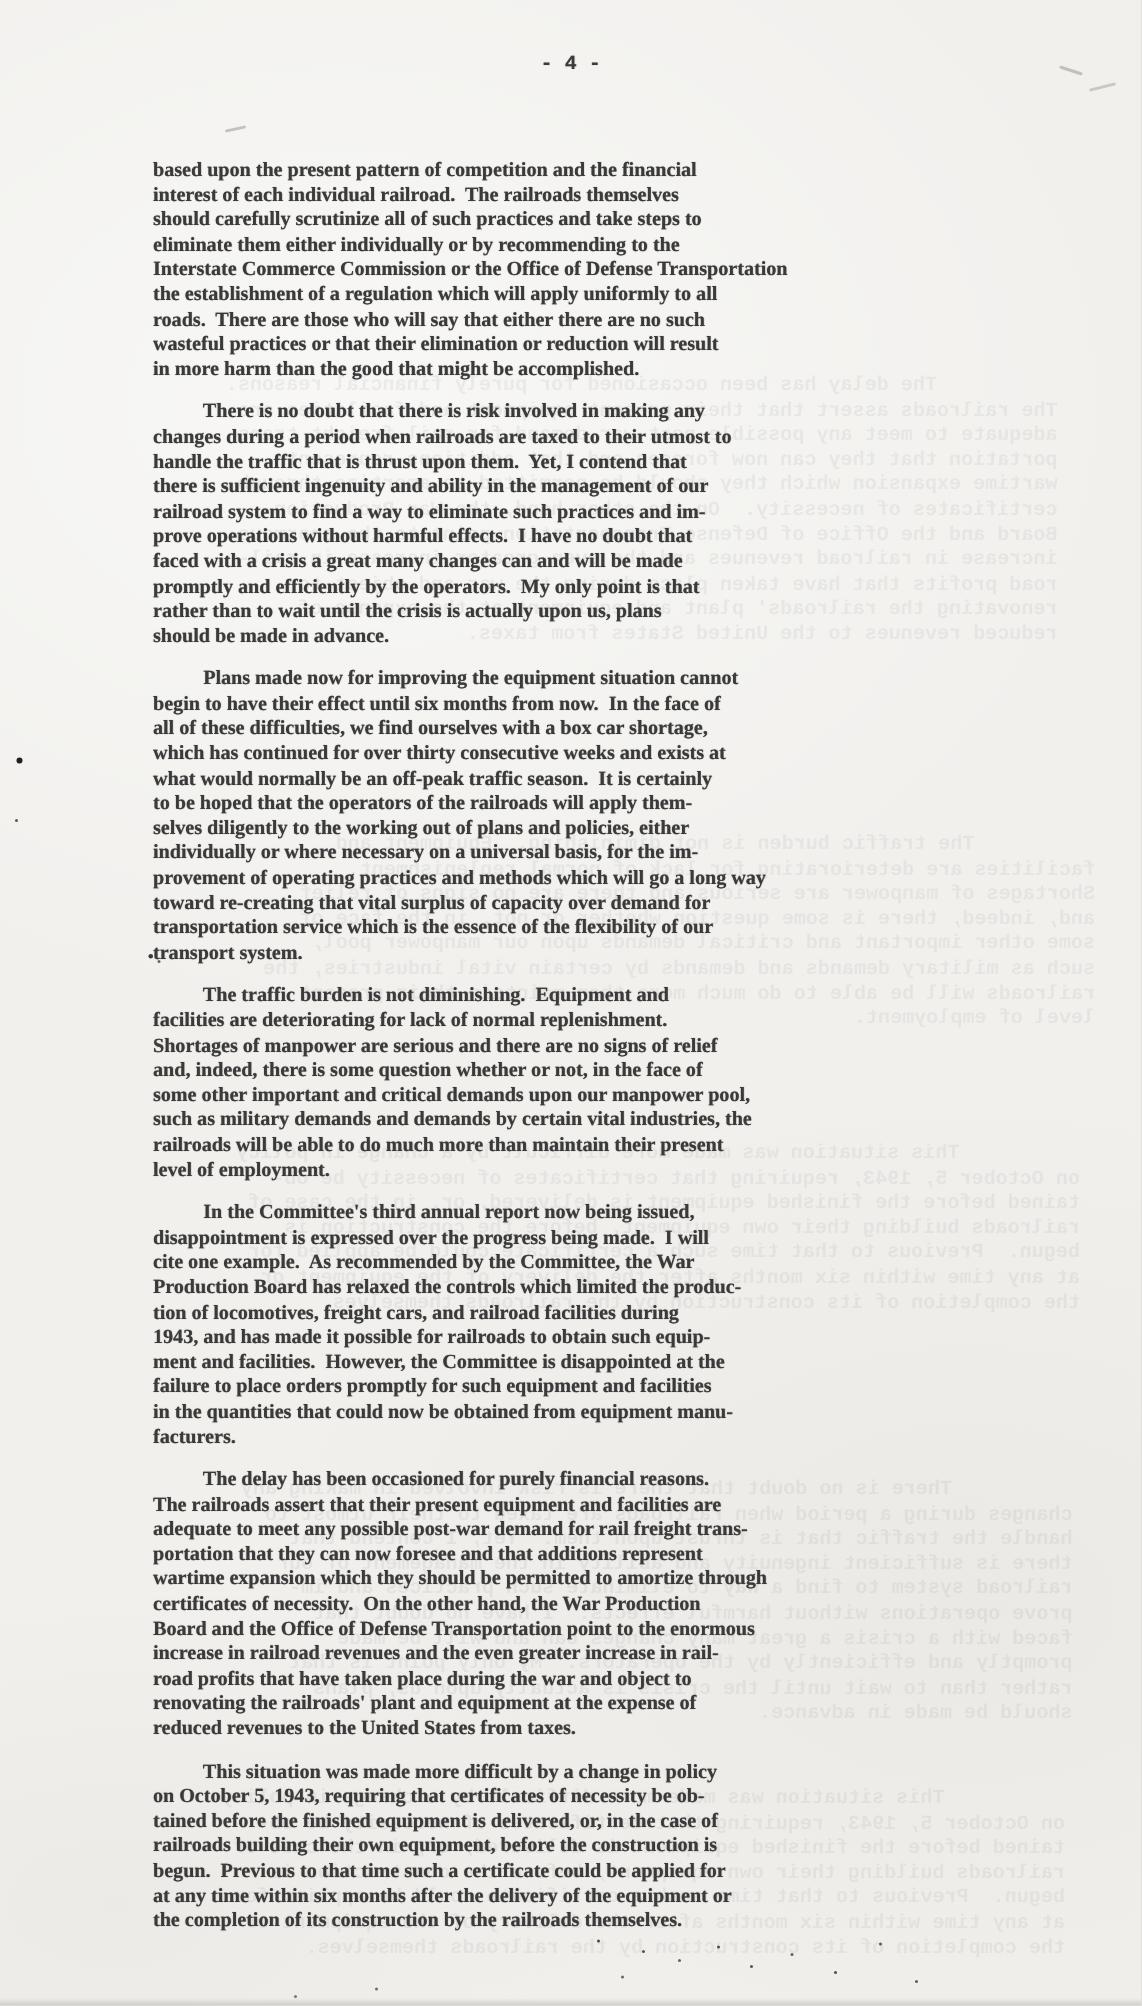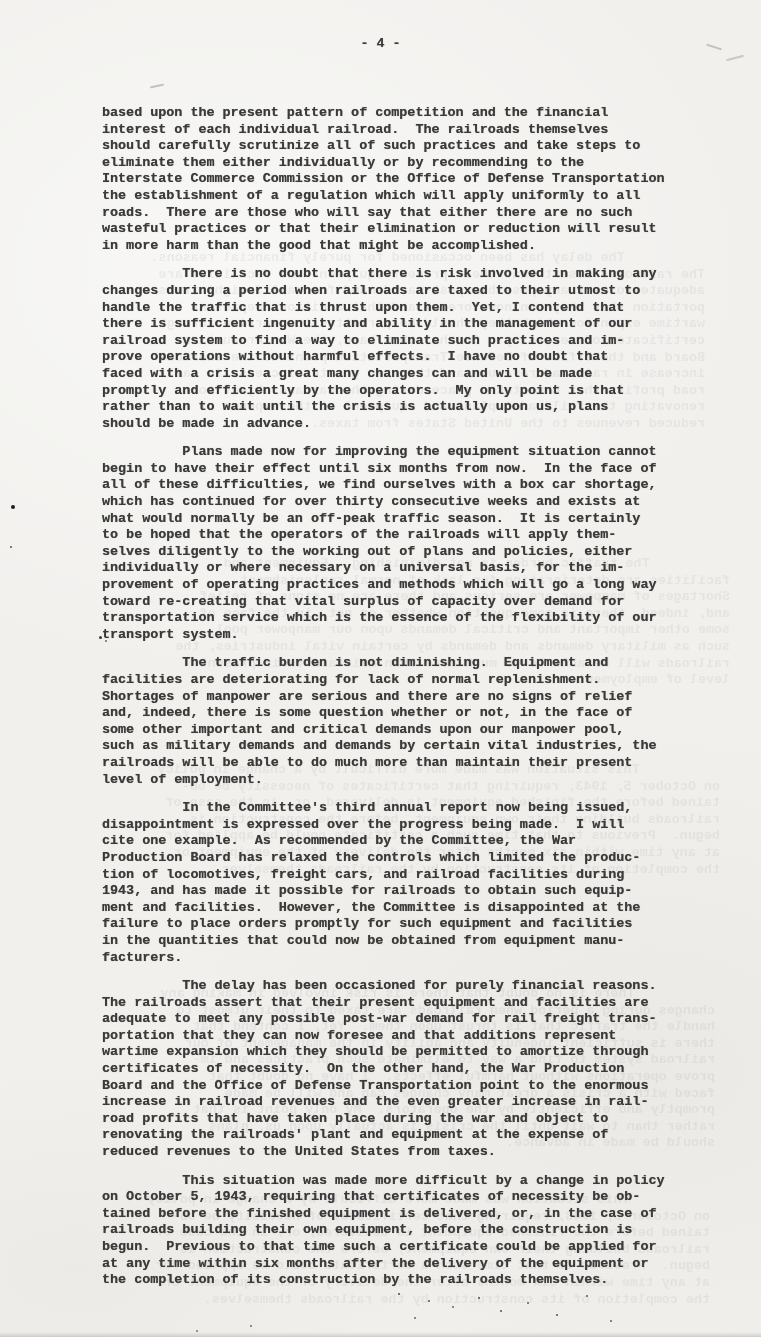--- a/index.html
+++ b/index.html
@@ -32,20 +32,21 @@
     text-shadow: 0 0 0.7px rgba(56,56,56,0.55);
     white-space: pre;
     z-index: 3;
   }
   .content {
     position: absolute;
     top: 105px;
     left: 102px;
     width: 586px;
     z-index: 2;
+    font-family: Liberation Serif, serif;
   }
   .para {
     margin: 0 0 12px 0;
     font-size: 13.4px;
     line-height: 16.6px;
     font-weight: bold;
     white-space: pre;
     color: #3a3a3a;
     text-shadow: 0 0 0.7px rgba(52,52,52,0.5), 0.3px 0.3px 0.4px rgba(52,52,52,0.25);
   }

